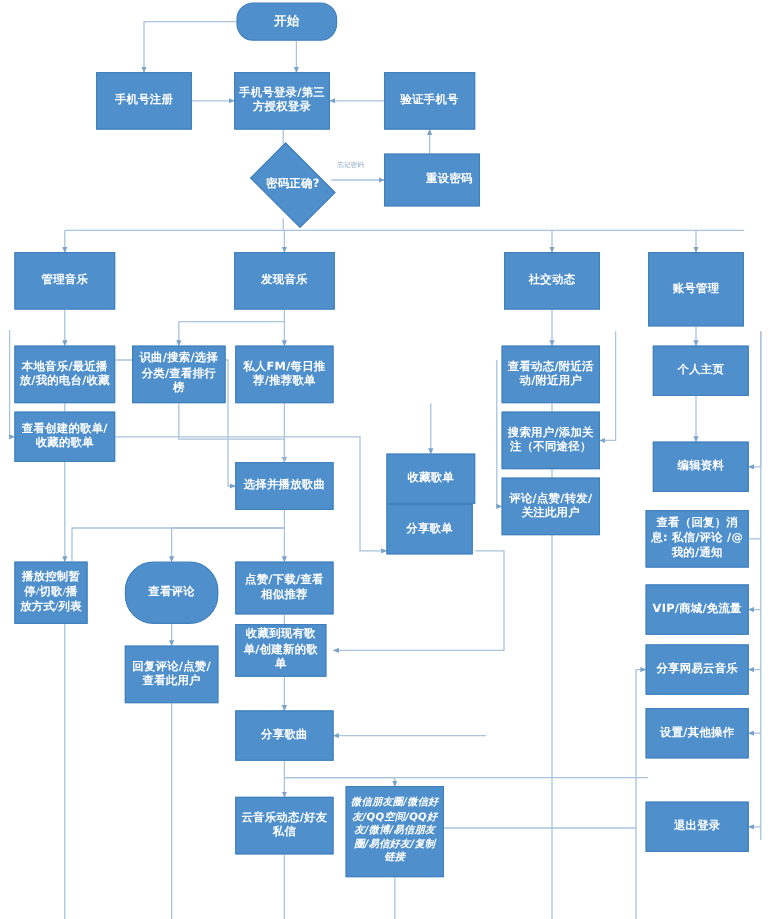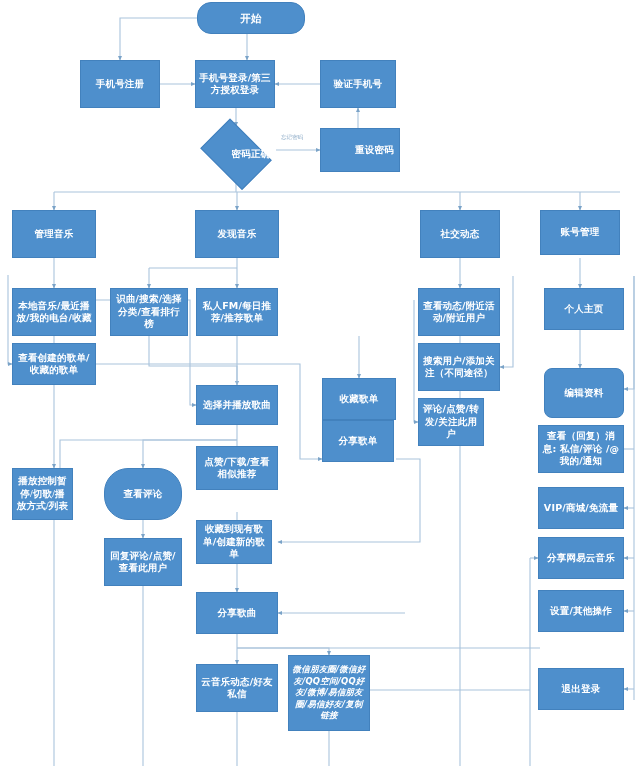--- a/index.html
+++ b/index.html
@@ -162,37 +162,37 @@
       <path d="M 530 558 L 538 558"></path>
       <path d="M 530 558 L 530 766" marker-end="none"></path>
 
       <path d="M 54 520 L 54 766" marker-end="none"></path>
       <path d="M 143 586 L 143 766" marker-end="none"></path>
       <path d="M 237 712 L 237 766" marker-end="none"></path>
       <path d="M 329 731 L 329 766" marker-end="none"></path>
     </g>
   </svg>
 
-  <div class="node start" style="left:197px; top:2px; width:108px; height:32px;">
+  <div class="node start" style="left:197px; top:2px; width:84px; height:32px;">
     <span class="label">开始</span>
   </div>
 
   <div class="node" style="left:80px; top:60px; width:80px; height:48px;">
     <span class="label">手机号注册</span>
   </div>
 
   <div class="node" style="left:195px; top:60px; width:80px; height:48px;">
     <span class="label">手机号登录/第三方授权登录</span>
   </div>
 
   <div class="node" style="left:320px; top:60px; width:76px; height:48px;">
     <span class="label">验证手机号</span>
   </div>
 
-  <div class="node diamond" style="left:196px; top:126px; width:80px; height:56px;justify-content:flex-end;">
+  <div class="node diamond" style="left:204px; top:126px; width:80px; height:56px;">
     <span class="diamond-shape"></span>
     <span class="label">密码正确?</span>
   </div>
 
   <div class="node" style="left:320px; top:128px; width:80px; height:44px;padding-left:32px;">
     <span class="label">重设密码</span>
   </div>
 
   <div class="edge-label" style="left:281px; top:134px;">忘记密码</div>
 
@@ -201,21 +201,21 @@
   </div>
 
   <div class="node" style="left:195px; top:210px; width:84px; height:48px;">
     <span class="label">发现音乐</span>
   </div>
 
   <div class="node" style="left:420px; top:210px; width:80px; height:48px;">
     <span class="label">社交动态</span>
   </div>
 
-  <div class="node" style="left:540px; top:210px; width:80px; height:45px;">
+  <div class="node" style="left:540px; top:210px; width:80px; height:62px;">
     <span class="label">账号管理</span>
   </div>
 
   <div class="node" style="left:12px; top:288px; width:84px; height:48px;">
     <span class="label">本地音乐/最近播放/我的电台/收藏</span>
   </div>
 
   <div class="node" style="left:12px; top:343px; width:84px; height:42px;">
     <span class="label">查看创建的歌单/收藏的歌单</span>
   </div>
@@ -245,49 +245,49 @@
   </div>
 
   <div class="node" style="left:104px; top:468px; width:78px; height:52px;border-radius:24px;">
     <span class="label">查看评论</span>
   </div>
 
   <div class="node" style="left:104px; top:538px; width:78px; height:48px;">
     <span class="label">回复评论/点赞/查看此用户</span>
   </div>
 
-  <div class="node" style="left:196px; top:446px; width:82px; height:44px;">
+  <div class="node" style="left:196px; top:468px; width:82px; height:44px;">
     <span class="label">点赞/下载/查看相似推荐</span>
   </div>
 
   <div class="node" style="left:196px; top:520px; width:76px; height:44px;">
     <span class="label">收藏到现有歌单/创建新的歌单</span>
   </div>
 
   <div class="node" style="left:196px; top:592px; width:82px; height:42px;align-items:center;">
     <span class="label">分享歌曲</span>
   </div>
 
   <div class="node" style="left:418px; top:288px; width:82px; height:48px;">
     <span class="label">查看动态/附近活动/附近用户</span>
   </div>
 
   <div class="node" style="left:418px; top:343px; width:82px; height:48px;">
     <span class="label">搜索用户/添加关注（不同途径）</span>
   </div>
 
-  <div class="node" style="left:418px; top:398px; width:66px; height:48px;">
+  <div class="node" style="left:418px; top:398px; width:82px; height:48px;">
     <span class="label">评论/点赞/转发/关注此用户</span>
   </div>
 
   <div class="node" style="left:544px; top:288px; width:80px; height:42px;">
     <span class="label">个人主页</span>
   </div>
 
-  <div class="node" style="left:544px; top:368px; width:80px; height:50px;border-radius:8px;">
+  <div class="node" style="left:544px; top:368px; width:80px; height:42px;">
     <span class="label">编辑资料</span>
   </div>
 
   <div class="node" style="left:538px; top:425px; width:86px; height:48px;">
     <span class="label">查看（回复）消息: 私信/评论 /@我的/通知</span>
   </div>
 
   <div class="node" style="left:538px; top:487px; width:86px; height:42px;">
     <span class="label">VIP/商城/免流量</span>
   </div>

